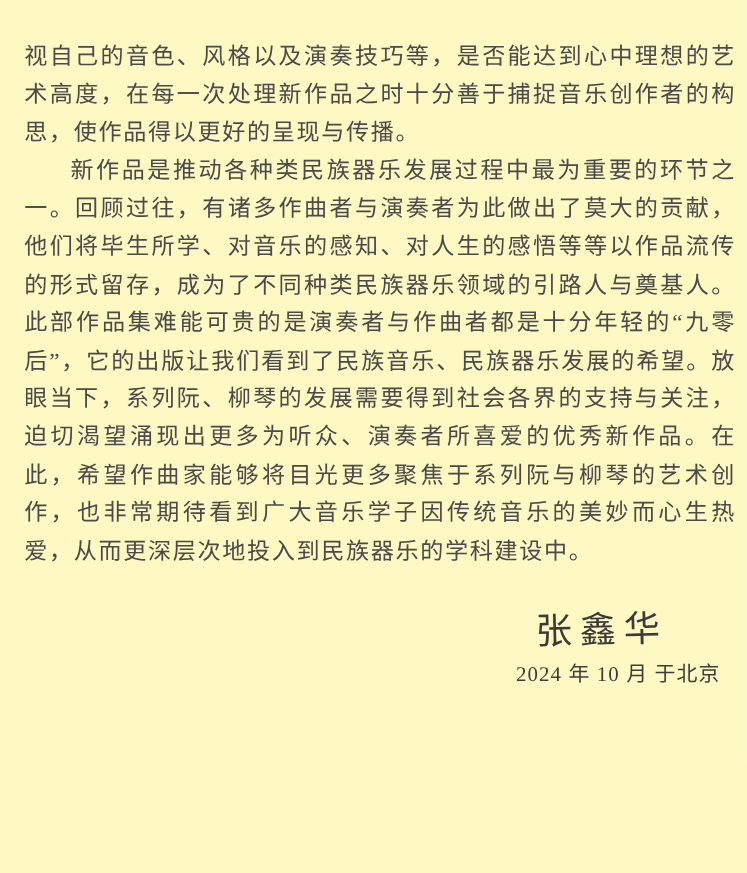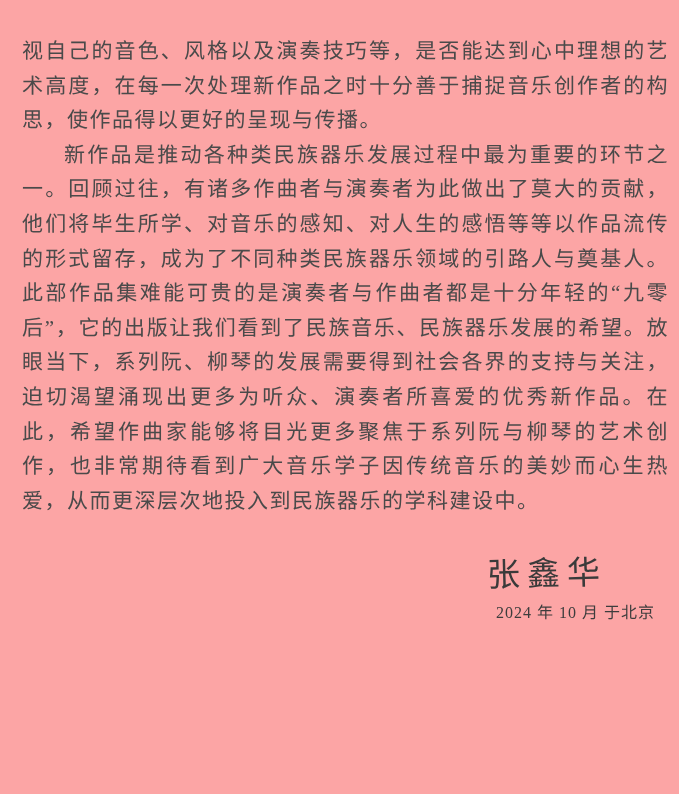--- a/index.html
+++ b/index.html
@@ -5,21 +5,21 @@
   html, body {
     margin: 0;
     padding: 0;
     background: #ffffff;
   }
   .page {
     position: relative;
     width: 679px;
     height: 794px;
     box-sizing: border-box;
-    background: #fca5a5;
+    background: #fef9c3;
     padding: 34px 10px 0 22px;
     overflow: hidden;
     font-family: "Liberation Serif", "DejaVu Serif", serif;
   }
   .body-text p {
     margin: 0;
     font-size: 21px;
     line-height: 34.6px;
     color: #4a4a4a;
     font-weight: 400;
@@ -42,21 +42,21 @@
     font-family: cursive;
     font-size: 33px;
     letter-spacing: 7px;
     color: #3a3a3a;
     margin-right: 48px;
     transform: rotate(-1.5deg);
     line-height: 1.1;
   }
   .date-line {
     margin-top: 10px;
-    font-size: 16px;
+    font-size: 19px;
     letter-spacing: 1px;
     color: #3d3d3d;
     line-height: 1.2;
   }
 </style>
 </head>
 <body>
 
 <div class="page">
   <div class="body-text">

